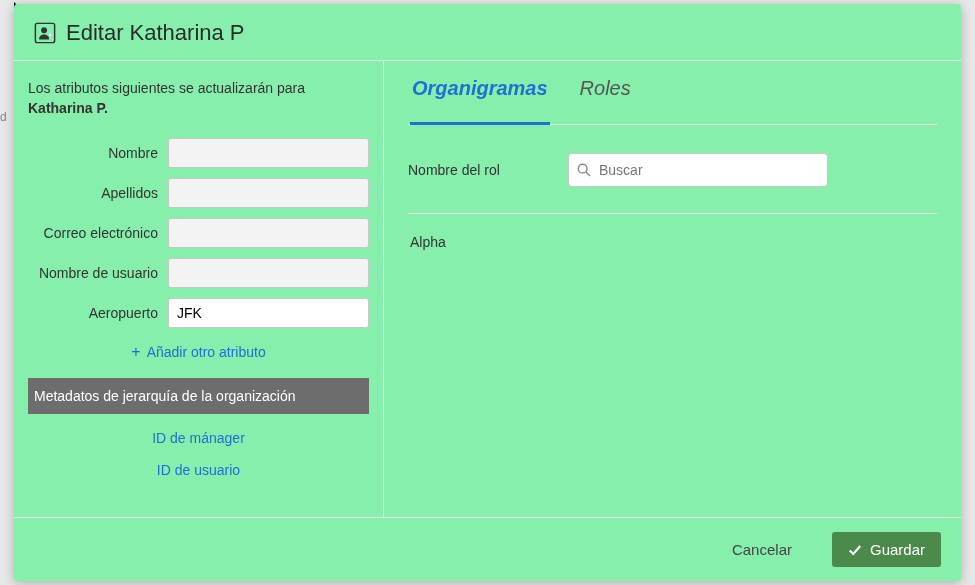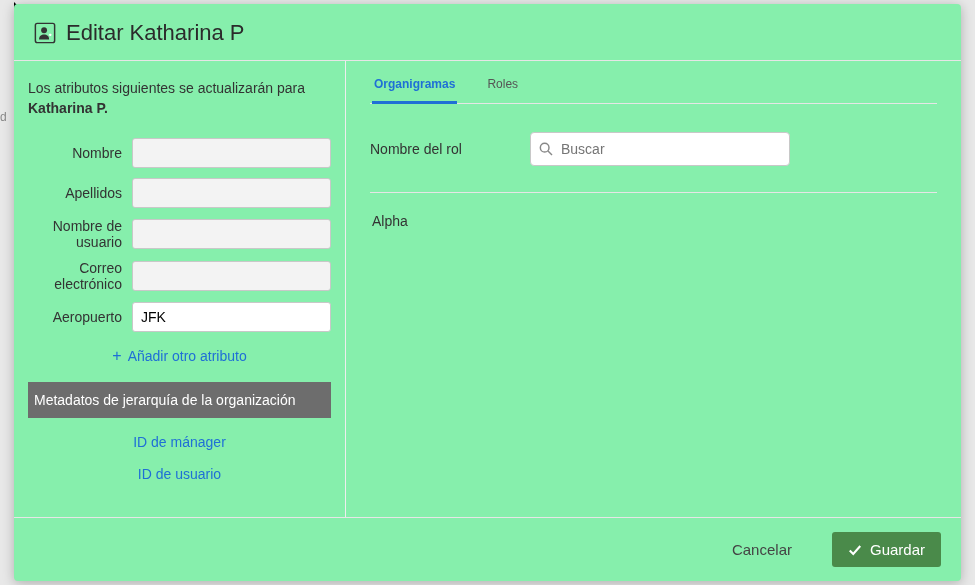--- a/index.html
+++ b/index.html
@@ -40,21 +40,21 @@
       font-weight: 400;
       color: #2b2b2b;
     }
     .user-edit-icon { width:22px; height:22px; color:#333; }
     .modal-body {
       flex: 1;
       display: flex;
       overflow: hidden;
     }
     .left-pane {
-      width: 332px;
+      width: 370px;
       padding: 18px 14px 10px 14px;
       border-right: 1px solid #eee;
     }
     .intro-text { font-size: 14px; color:#333; line-height:1.4; margin-bottom:20px; }
     .intro-text b { font-weight:600; }
     .field-row {
       display:flex;
       align-items:center;
       margin-bottom:10px;
     }
@@ -107,26 +107,27 @@
       display:flex;
       flex-direction:column;
     }
     .tabs {
       display:flex;
       gap:28px;
       border-bottom:1px solid #e6e6e6;
       padding: 6px 0 0 2px;
     }
     .tab {
-      padding: 0 2px 10px 2px;
-      font-size:12px;
+      padding: 0 2px 22px 2px;
+      font-size:20px;
       color:#555;
       cursor:pointer;
       border-bottom: 3px solid transparent;
       margin-bottom:-1px;
+      font-style:italic;
     }
     .tab.active {
       color:#1f6fd6;
       font-weight:600;
       border-bottom-color:#1f6fd6;
     }
     .role-search-row {
       display:flex;
       align-items:center;
       margin-top:28px;
@@ -216,25 +217,25 @@
 
       <div class="field-row">
         <label class="field-label">Nombre</label>
         <input class="field-input redacted" value="" style="">
       </div>
       <div class="field-row">
         <label class="field-label">Apellidos</label>
         <input class="field-input redacted" value="" style="">
       </div>
       <div class="field-row">
+        <label class="field-label">Correo electrónico</label>
+        <input class="field-input redacted" value="" style="">
+      </div>
+      <div class="field-row">
         <label class="field-label">Nombre de usuario</label>
-        <input class="field-input redacted" value="" style="">
-      </div>
-      <div class="field-row">
-        <label class="field-label">Correo electrónico</label>
         <input class="field-input redacted" value="" style="">
       </div>
       <div class="field-row">
         <label class="field-label">Aeropuerto</label>
         <input class="field-input" value="JFK" style="">
       </div>
 
       <div class="add-attr">
         <span class="plus">+</span>
         <span>Añadir otro atributo</span>

